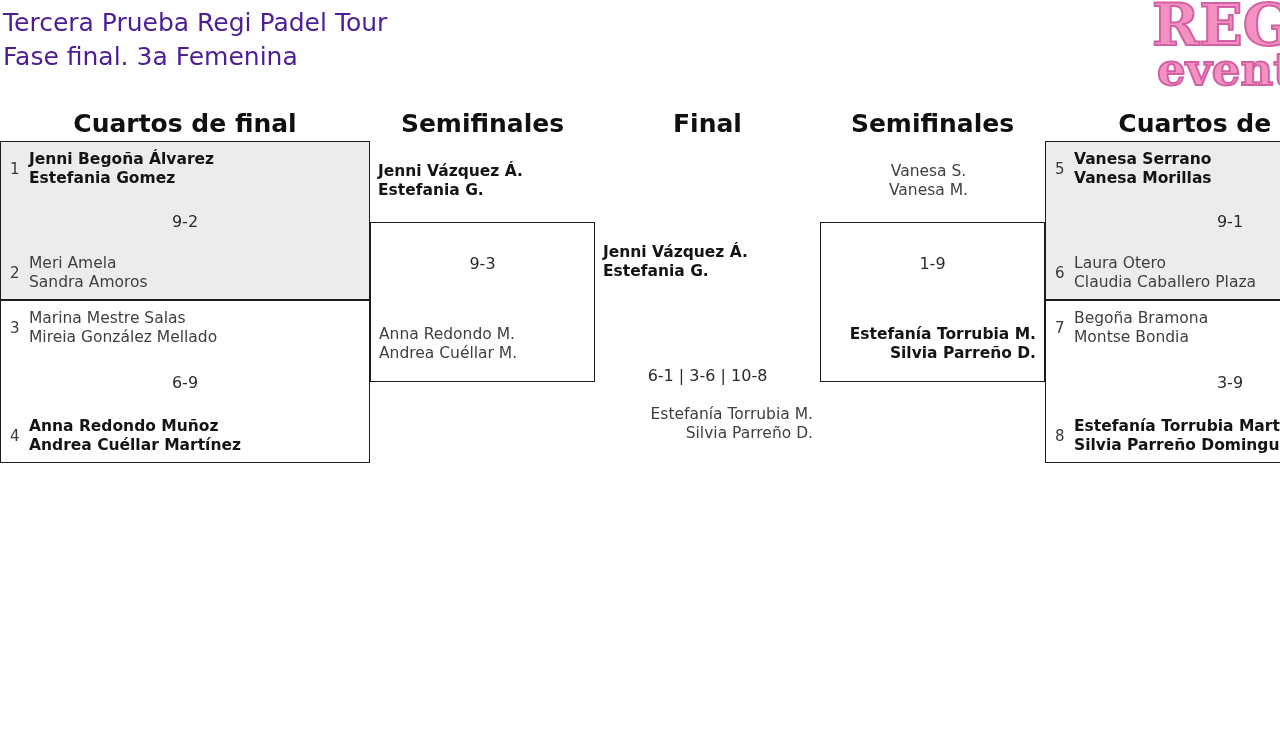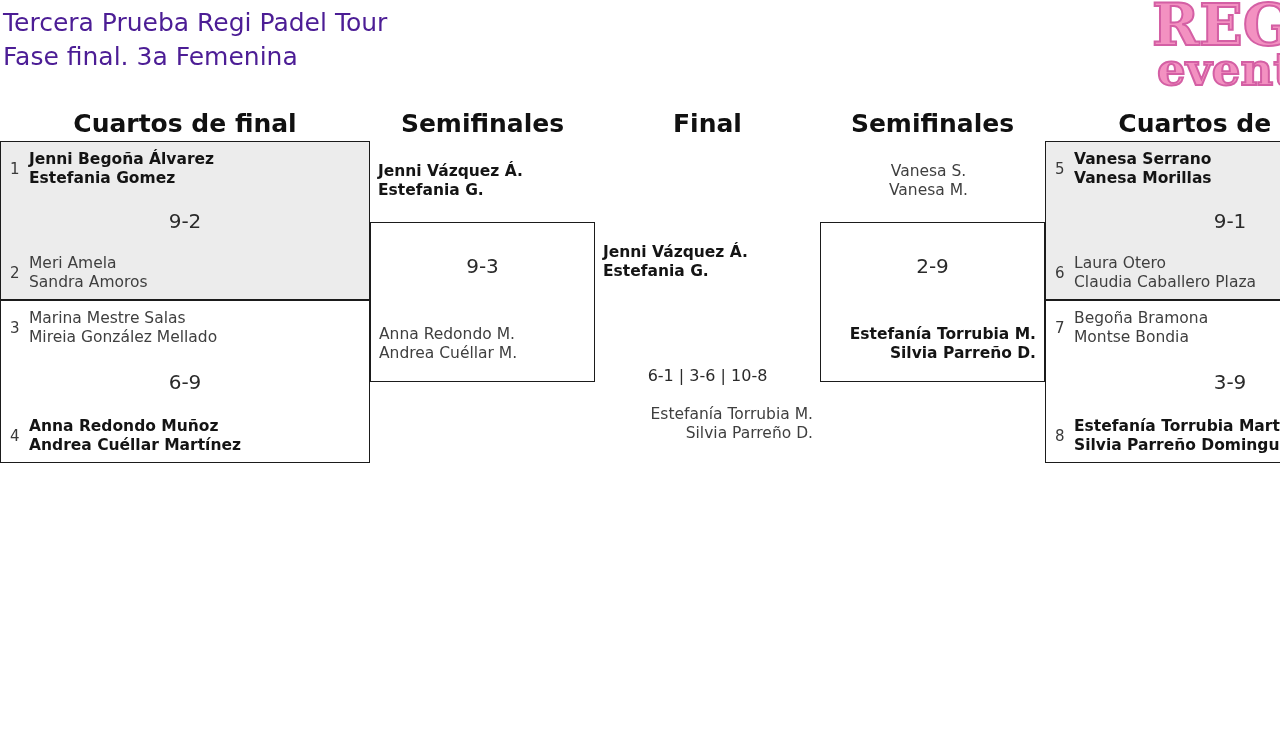--- a/index.html
+++ b/index.html
@@ -38,21 +38,21 @@
   .qr2 { left:1045px; top:300px; height:163px; }
 
   .trow { position:absolute; left:9px; right:8px; display:flex; align-items:center; gap:9px; }
   .trow.t { top:8px; }
   .trow.b { bottom:7px; }
   .seed { font-size:15px; color:#3a3a3a; min-width:10px; }
   .names { font-size:15.5px; line-height:19px; white-space:nowrap; }
   .winner { font-weight:700; color:#141414; }
   .loser  { font-weight:400; color:#3f3f3f; }
 
-  .score { position:absolute; left:0; right:0; text-align:center; font-size:20px; color:#2a2a2a; }
+  .score { position:absolute; left:0; right:0; text-align:center; font-size:16px; color:#2a2a2a; }
   .qbox .score { top:50%; transform:translateY(-50%); }
 
   
   .sfbox { position:absolute; top:222px; width:225px; height:160px;
            border:1px solid #1b1b1b; background:#fff; box-sizing:border-box;padding-left:8px; }
   .sfl { left:370px; }
   .sfr { left:820px; }
   .sfbox .score { top:31px; }
   .sf-top { position:absolute; top:162px; font-size:15.5px; line-height:19px; white-space:nowrap; }
   .sf-top.left-side  { left:378px; }
@@ -145,21 +145,21 @@
   <div class="final-team-b names loser">
     <div>Estefanía Torrubia M.</div>
     <div>Silvia Parreño D.</div>
   </div>
 
   <div class="sf-top right-side names loser">
     <div>Vanesa S.</div>
     <div>Vanesa M.</div>
   </div>
   <div class="sfbox sfr">
-    <div class="score">2-9</div>
+    <div class="score">1-9</div>
     <div class="sf-bottom names winner">
       <div>Estefanía Torrubia M.</div>
       <div>Silvia Parreño D.</div>
     </div>
   </div>
 
   <div class="qbox gray qr1">
     <div class="trow t">
       <span class="seed">5</span>
       <span class="names winner">

